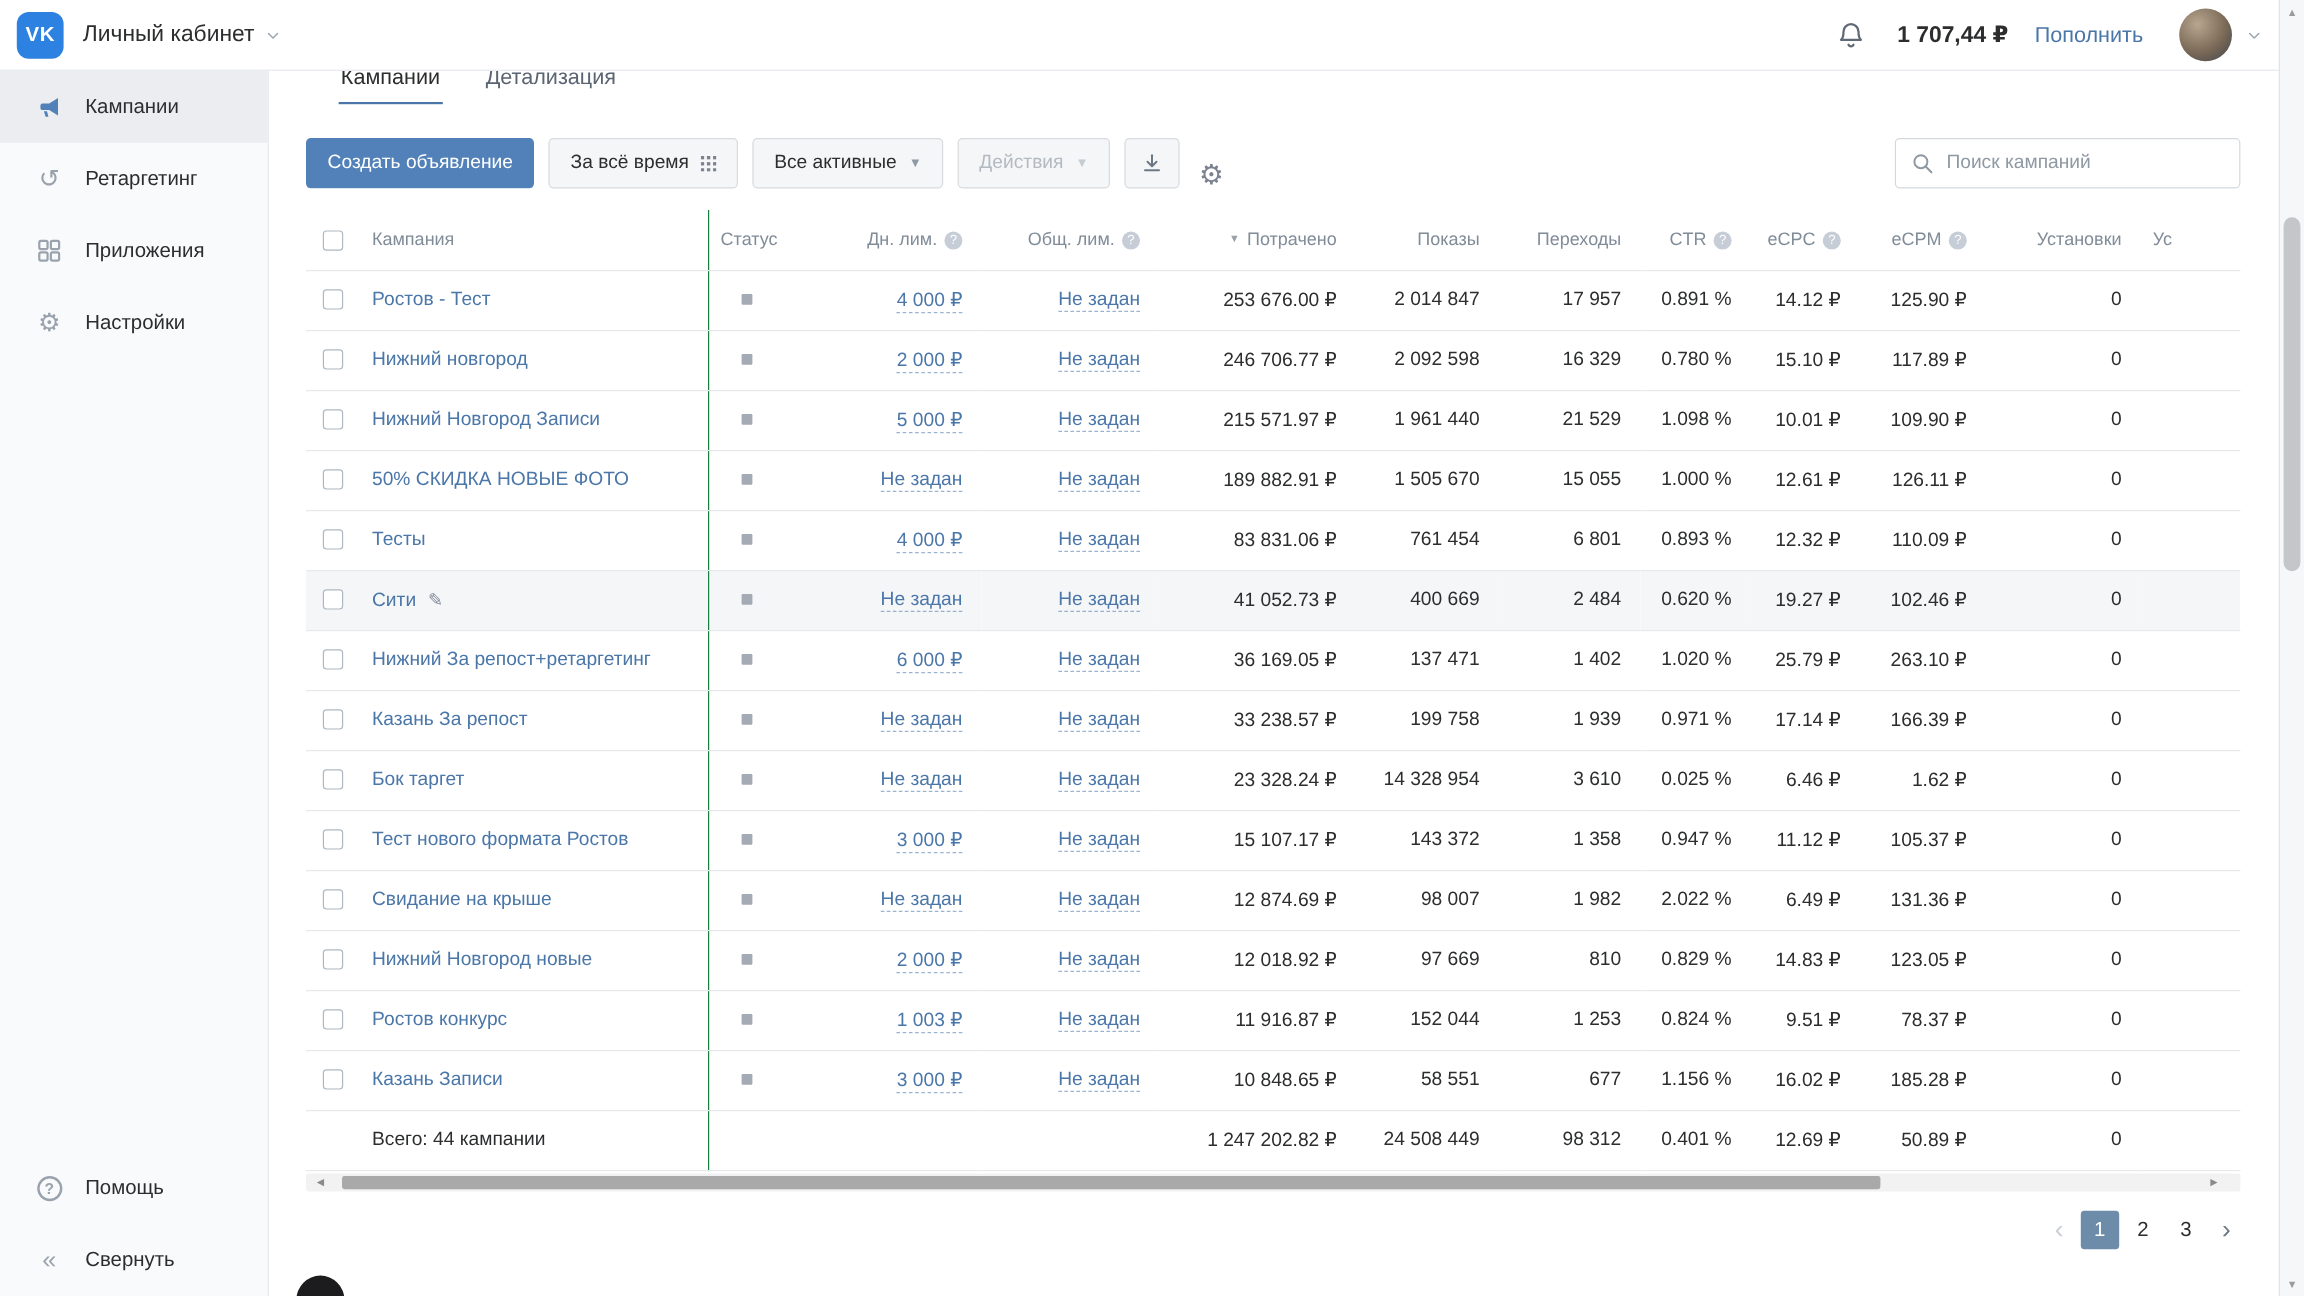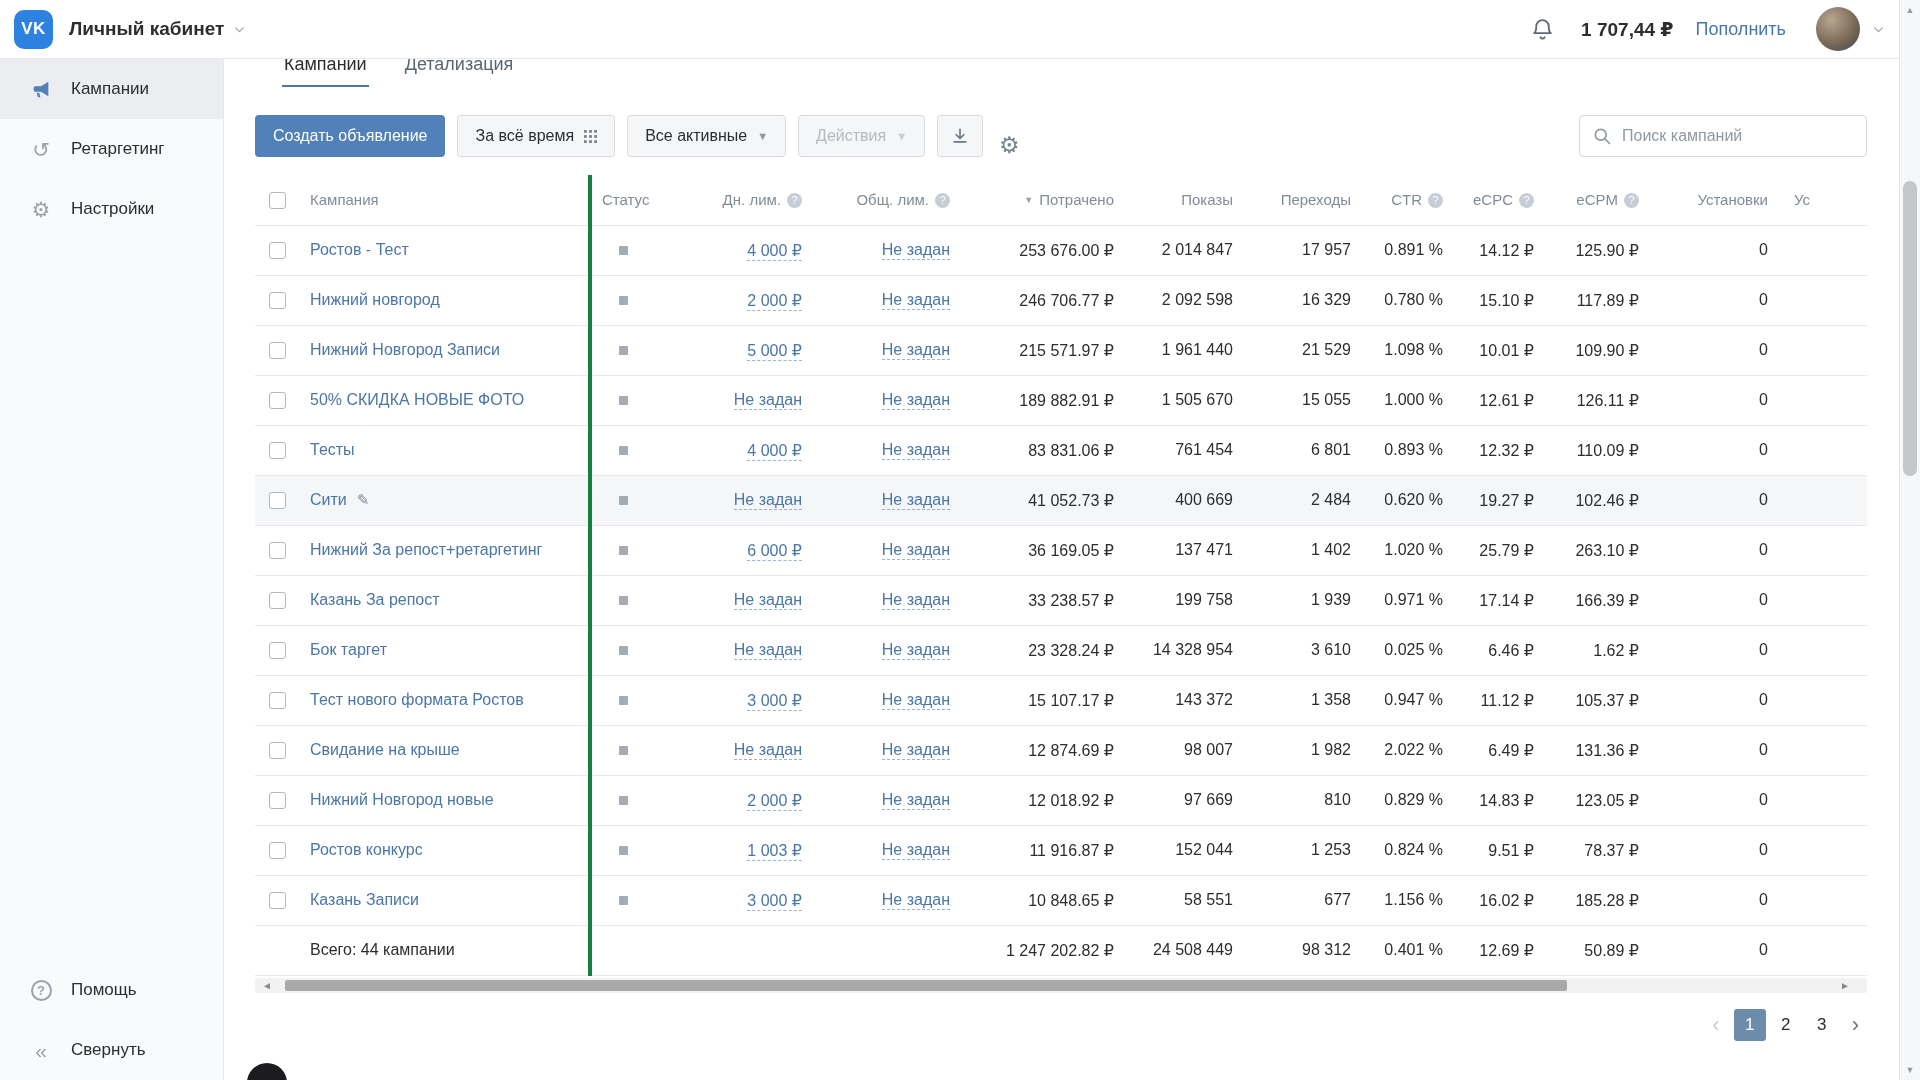--- a/index.html
+++ b/index.html
@@ -2,21 +2,21 @@
 <html><head>
 <meta charset="utf-8">
 <style>
   *{box-sizing:border-box;margin:0;padding:0}
   html,body{width:1920px;height:1080px;overflow:hidden}
   body{font-family:"Liberation Sans","DejaVu Sans",sans-serif;background:#fff;color:#2c2d2e;position:relative}
 
   
   .topbar{position:absolute;top:0;left:0;right:21px;height:59px;background:#fff;border-bottom:1px solid #e7e8ec;display:flex;align-items:center;padding:0 14px;z-index:10}
   .logo{width:39px;height:39px;border-radius:10px;background:#2d81e0;color:#fff;font-weight:700;font-size:17px;display:flex;align-items:center;justify-content:center;letter-spacing:.5px;cursor:pointer}
-  .cab-title{display:flex;align-items:center;gap:9px;margin-left:16px;font-size:19px;font-weight:700;cursor:pointer}
+  .cab-title{display:flex;align-items:center;gap:9px;margin-left:16px;font-size:19px;font-weight:400;cursor:pointer}
   .chev{stroke:#99a2ad;fill:none;stroke-width:2.2;stroke-linecap:round;stroke-linejoin:round}
   .topbar .spacer{flex:1}
   .bell{margin-right:26px;cursor:pointer;display:flex}
   .balance{font-size:19px;font-weight:700;margin-right:22px}
   .topup{color:#4a76a8;font-size:18px;margin-right:30px;cursor:pointer;text-decoration:none}
   .avatar{width:44px;height:44px;border-radius:50%;background:radial-gradient(circle at 35% 30%,#b8a690,#7b6a57 55%,#3f434d);margin-right:12px;cursor:pointer}
   .profile-chev{cursor:pointer;display:flex}
 
   
   .sidebar{position:absolute;top:59px;left:0;bottom:0;width:224px;background:#f9fafb;border-right:1px solid #e7e8ec;z-index:5}
@@ -49,21 +49,21 @@
 
   
   .tablewrap{margin-top:18px;width:1612px}
   table.camp{border-collapse:collapse;table-layout:fixed;width:1612px;font-size:16px}
   .cell{height:50px;padding:0 16px 0 10px;border-bottom:1px solid #e7e8ec;white-space:nowrap;overflow:hidden;vertical-align:middle}
   th.cell{color:#818c99;font-weight:400;font-size:15px}
   .al-right{text-align:right}
   .al-center{text-align:center}
   .al-left{text-align:left}
   .col-check{text-align:center;padding:0}
-  .col-name{border-right:4px solid #15803d}
+  .col-name{border-right:1px solid #15803d}
   .checkbox{display:inline-block;width:17px;height:17px;border:1.5px solid #adb8c2;border-radius:3px;background:#fff;cursor:pointer;vertical-align:middle}
   .camp-link{color:#4a76a8;text-decoration:none;cursor:pointer}
   .pseudo-link{color:#4a76a8;border-bottom:1px dashed rgba(74,118,168,.55);cursor:pointer;padding-bottom:1px}
   .status-square{display:inline-block;width:9px;height:9px;background:#a4abb5;border-radius:1px}
   .row.hl{background:#f5f6f8}
   .sort-caret{font-size:9px;color:#9aa1ab;margin-right:6px;vertical-align:2px}
   .info-icon{display:inline-block;width:15px;height:15px;line-height:15px;border-radius:50%;background:#c6cdd6;color:#fff;font-size:11px;text-align:center;margin-left:6px;cursor:pointer;vertical-align:1px}
   .edit-icon{margin-left:10px;color:#828a99;font-size:15px;cursor:pointer}
 
   
@@ -123,20 +123,31 @@
       <svg width="22" height="22" viewBox="0 0 24 24" fill="currentColor">
           <path d="M20 4v16l-8-5H6a2 2 0 0 1-2-2v-2a2 2 0 0 1 2-2h6l8-5z"></path>
           <path d="M7.2 16l1.5 5h2.6l-1.3-5z"></path>
         </svg>
     </span>
     <span>Кампании</span>
   </div>
   <div class="side-item">
     <span class="ic">↺</span>
     <span>Ретаргетинг</span>
+  </div>
+  <div class="side-item">
+    <span class="ic">
+      <svg width="22" height="22" viewBox="0 0 24 24" fill="none" stroke="currentColor" stroke-width="2">
+          <rect x="3" y="3" width="7.5" height="7.5" rx="1.5"></rect>
+          <rect x="13.5" y="3" width="7.5" height="7.5" rx="1.5"></rect>
+          <rect x="3" y="13.5" width="7.5" height="7.5" rx="1.5"></rect>
+          <rect x="13.5" y="13.5" width="7.5" height="7.5" rx="1.5"></rect>
+        </svg>
+    </span>
+    <span>Приложения</span>
   </div>
   <div class="side-item">
     <span class="ic">⚙</span>
     <span>Настройки</span>
   </div>
 
   <div class="side-bottom">
     <div class="side-item">
       <span class="ic">
           <span class="qmark">?</span>

